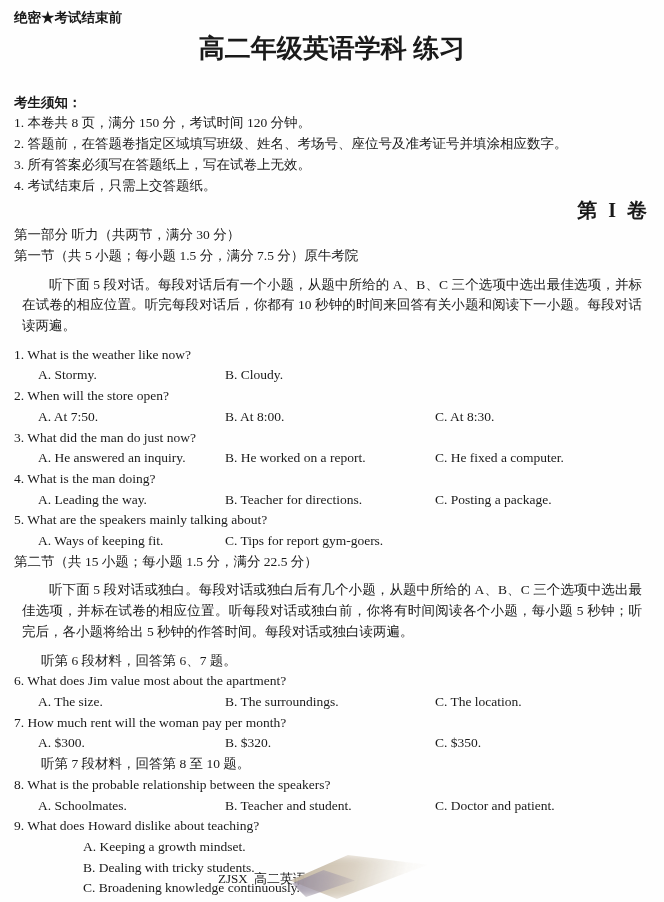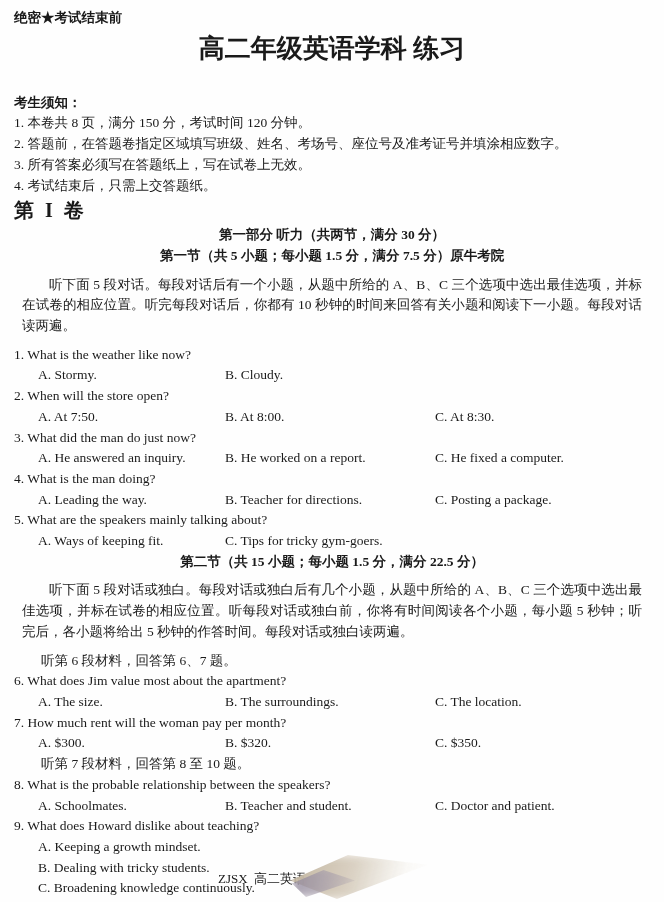--- a/index.html
+++ b/index.html
@@ -25,41 +25,41 @@
     margin: 7px 0 9px 0;
     text-align: center;
     font-size: 26px;
     font-weight: bold;
     line-height: 26px;
   }
   .notice-head { font-weight: bold; margin-top: 31px; }
   .notice-item { }
   .volume {
     margin: 1px 0 1px 0;
-    text-align: left;
+    text-align: right;
     font-size: 20px;
     font-weight: bold;
     line-height: 27px;
     letter-spacing: 3px;
   }
-  .sec-head { font-weight: bold; text-align: center; }
+  .sec-head { font-weight: normal; }
   .para {
     margin: 8px;
     text-indent: 2em;
     text-align: justify;
   }
   .cue { text-indent: 2em; }
   .q-text { }
   .opts {
     display: grid;
     grid-template-columns: 187px 210px 1fr;
     padding-left: 24px;
   }
   .opts-stacked { padding-left: 24px; }
-  .opts-stacked .opt { display: block; }
+  .opts-stacked .opt { display: block; margin-left: 45px; }
   .footer {
     position: absolute;
     left: 218px;
     top: 869px;
     font-size: 13px;
     white-space: pre;
   }
   .curl {
     position: absolute;
     left: 290px;
@@ -131,21 +131,21 @@
   <div class="q-text">4. What is the man doing?</div>
   <div class="opts">
     <span class="opt">A. Leading the way.</span>
     <span class="opt">B. Teacher for directions.</span>
     <span class="opt">C. Posting a package.</span>
   </div>
 
   <div class="q-text">5. What are the speakers mainly talking about?</div>
   <div class="opts">
     <span class="opt">A. Ways of keeping fit.</span>
-    <span class="opt">C. Tips for tricky gym-goers.</span>
+    <span class="opt">C. Tips for report gym-goers.</span>
   </div>
 
   <div class="sec-head">第二节（共 15 小题；每小题 1.5 分，满分 22.5 分）</div>
 
   <p class="para">听下面 5 段对话或独白。每段对话或独白后有几个小题，从题中所给的 A、B、C 三个选项中选出最佳选项，并标在试卷的相应位置。听每段对话或独白前，你将有时间阅读各个小题，每小题 5 秒钟；听完后，各小题将给出 5 秒钟的作答时间。每段对话或独白读两遍。</p>
 
   <div class="cue">听第 6 段材料，回答第 6、7 题。</div>
 
   <div class="q-text">6. What does Jim value most about the apartment?</div>
   <div class="opts">

